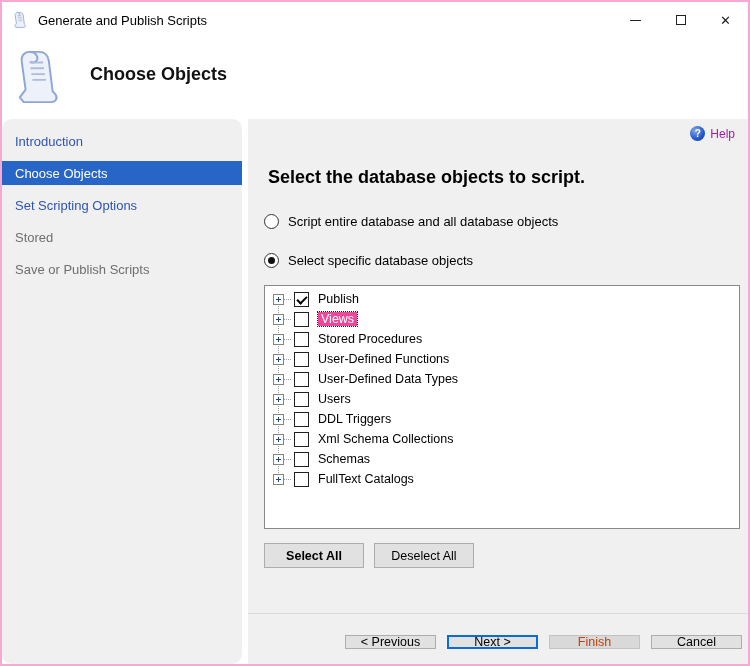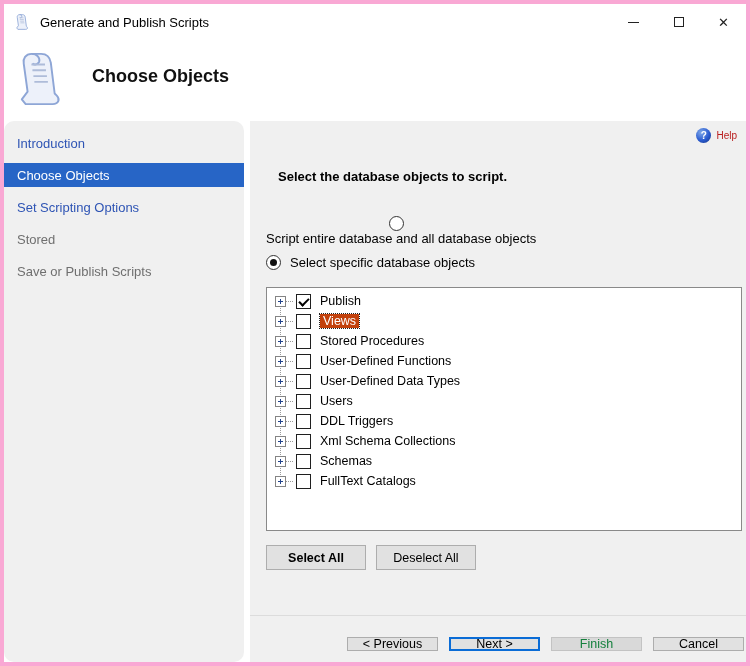--- a/index.html
+++ b/index.html
@@ -1,21 +1,21 @@
 <!DOCTYPE html>
 <html><head>
 <meta charset="utf-8">
 <style>
   * { margin:0; padding:0; box-sizing:border-box; }
   html,body { background:#fff; }
   body { font-family:"Liberation Sans", sans-serif; color:#000; }
 
   .window {
     position:relative; width:750px; height:666px; background:#fff;
-    border:4px solid #f9a8d4; overflow:hidden;
+    border:2px solid #f9a8d4; overflow:hidden;
   }
 
   
   .titlebar {
     position:absolute; top:0; left:0; right:0; height:36px; background:#fff;
     display:flex; align-items:center;
   }
   .titlebar .app-icon { width:17px; height:18px; margin-left:11px; }
   .titlebar .title-text { margin-left:8px; font-size:13px; color:#000; }
   .caption-buttons { margin-left:auto; display:flex; height:100%; }
@@ -45,27 +45,27 @@
   }
 
   
   .help { position:absolute; top:7px; right:17px; display:flex; align-items:center; cursor:pointer; }
   .help-icon {
     width:15px; height:15px; border-radius:50%;
     background:radial-gradient(circle at 35% 30%, #7fa8e8, #2a5bd0 55%, #15337e);
     color:#fff; font-size:10px; font-weight:bold; display:flex; align-items:center; justify-content:center;
     margin-right:5px;
   }
-  .help-label { color:#b91c1c; font-size:10px; }
-
-  .instruction { position:absolute; left:28px; top:48px; font-size:13px; font-weight:bold; }
+  .help-label { color:#a21caf; font-size:12px; }
+
+  .instruction { position:absolute; left:20px; top:48px; font-size:18px; font-weight:bold; }
 
   
   .radio-row { position:absolute; left:16px; display:flex; align-items:center; cursor:default; }
-  .radio-row.r0 { top:95px;flex-direction:column; }
+  .radio-row.r0 { top:95px; }
   .radio-row.r1 { top:134px; }
   .radio { width:15px; height:15px; border:1px solid #333; border-radius:50%; background:#fff; margin-right:9px; position:relative; flex:none; }
   .radio.selected::after { content:''; position:absolute; inset:3px; border-radius:50%; background:#111; }
   .radio-label { font-size:13px; }
 
   
   .tree-box {
     position:absolute; left:16px; top:166px; width:476px; height:244px;
     background:#fff; border:1px solid #898989; overflow:hidden;
   }
@@ -81,38 +81,38 @@
   }
   .expander::before { content:''; position:absolute; left:2px; right:2px; top:4px; height:1px; background:#23458c; }
   .expander::after  { content:''; position:absolute; top:2px; bottom:2px; left:4px; width:1px; background:#23458c; }
   .hdot { width:7px; border-top:1px dotted #9a9a9a; flex:none; }
   .cb { width:15px; height:15px; border:1px solid #1f1f1f; background:#fff; margin-left:3px; flex:none; position:relative; cursor:pointer; }
   .cb.checked::after {
     content:''; position:absolute; left:2px; top:3px; width:8px; height:4px;
     border-left:2px solid #000; border-bottom:2px solid #000; transform:rotate(-45deg);
   }
   .tree-label { margin-left:9px; font-size:12.5px; cursor:default; }
-  .tree-label.selected { background:#c2410c; color:#fff; padding:0 3px; outline:1px dotted #222; outline-offset:0px; }
+  .tree-label.selected { background:#ec4899; color:#fff; padding:0 3px; outline:1px dotted #222; outline-offset:0px; }
 
   
   .btn {
     font-family:"Liberation Sans", sans-serif;
     font-size:12.5px; color:#000; background:#e1e1e1; border:1px solid #adadad;
     display:flex; align-items:center; justify-content:center; cursor:pointer;
   }
   .sel-btn { position:absolute; top:424px; width:100px; height:25px; }
   .sel-btn.select-all { left:16px;font-weight:bold; }
   .sel-btn.deselect-all { left:126px; }
 
   .footer-divider { position:absolute; left:0; right:0; top:494px; height:1px; background:#dcdcdc; }
   .footer { position:absolute; left:0; right:0; top:516px; height:27px; display:flex; justify-content:flex-end; padding-right:10px; }
   .foot-btn { width:91px; height:14px; }
   .foot-btn + .foot-btn { margin-left:11px; }
   .foot-btn.focused { border:2px solid #0a6cd6; }
-  .foot-btn.disabled { color:#15803d; background:#d9d9d9; border-color:#c3c3c3; cursor:default; }
+  .foot-btn.disabled { color:#c2410c; background:#d9d9d9; border-color:#c3c3c3; cursor:default; }
 </style>
 </head>
 <body>
 
 <div class="window">
 
   <div class="titlebar">
     <svg class="app-icon" viewBox="0 0 60 62">
       <path d="M16 5 C10 5 7 10 8 15 L12 44 L6 52 L10 57 L38 57 C44 57 46 52 42 48 L40 46 L36 14 C35 8 32 5 26 5 Z" fill="#edf1fa" stroke="#8ea6d6" stroke-width="3" stroke-linejoin="round"></path>
       <path d="M16 5 C22 5 25 9 24 13 C23 16 19 17 17 15" fill="none" stroke="#8ea6d6" stroke-width="3"></path>

